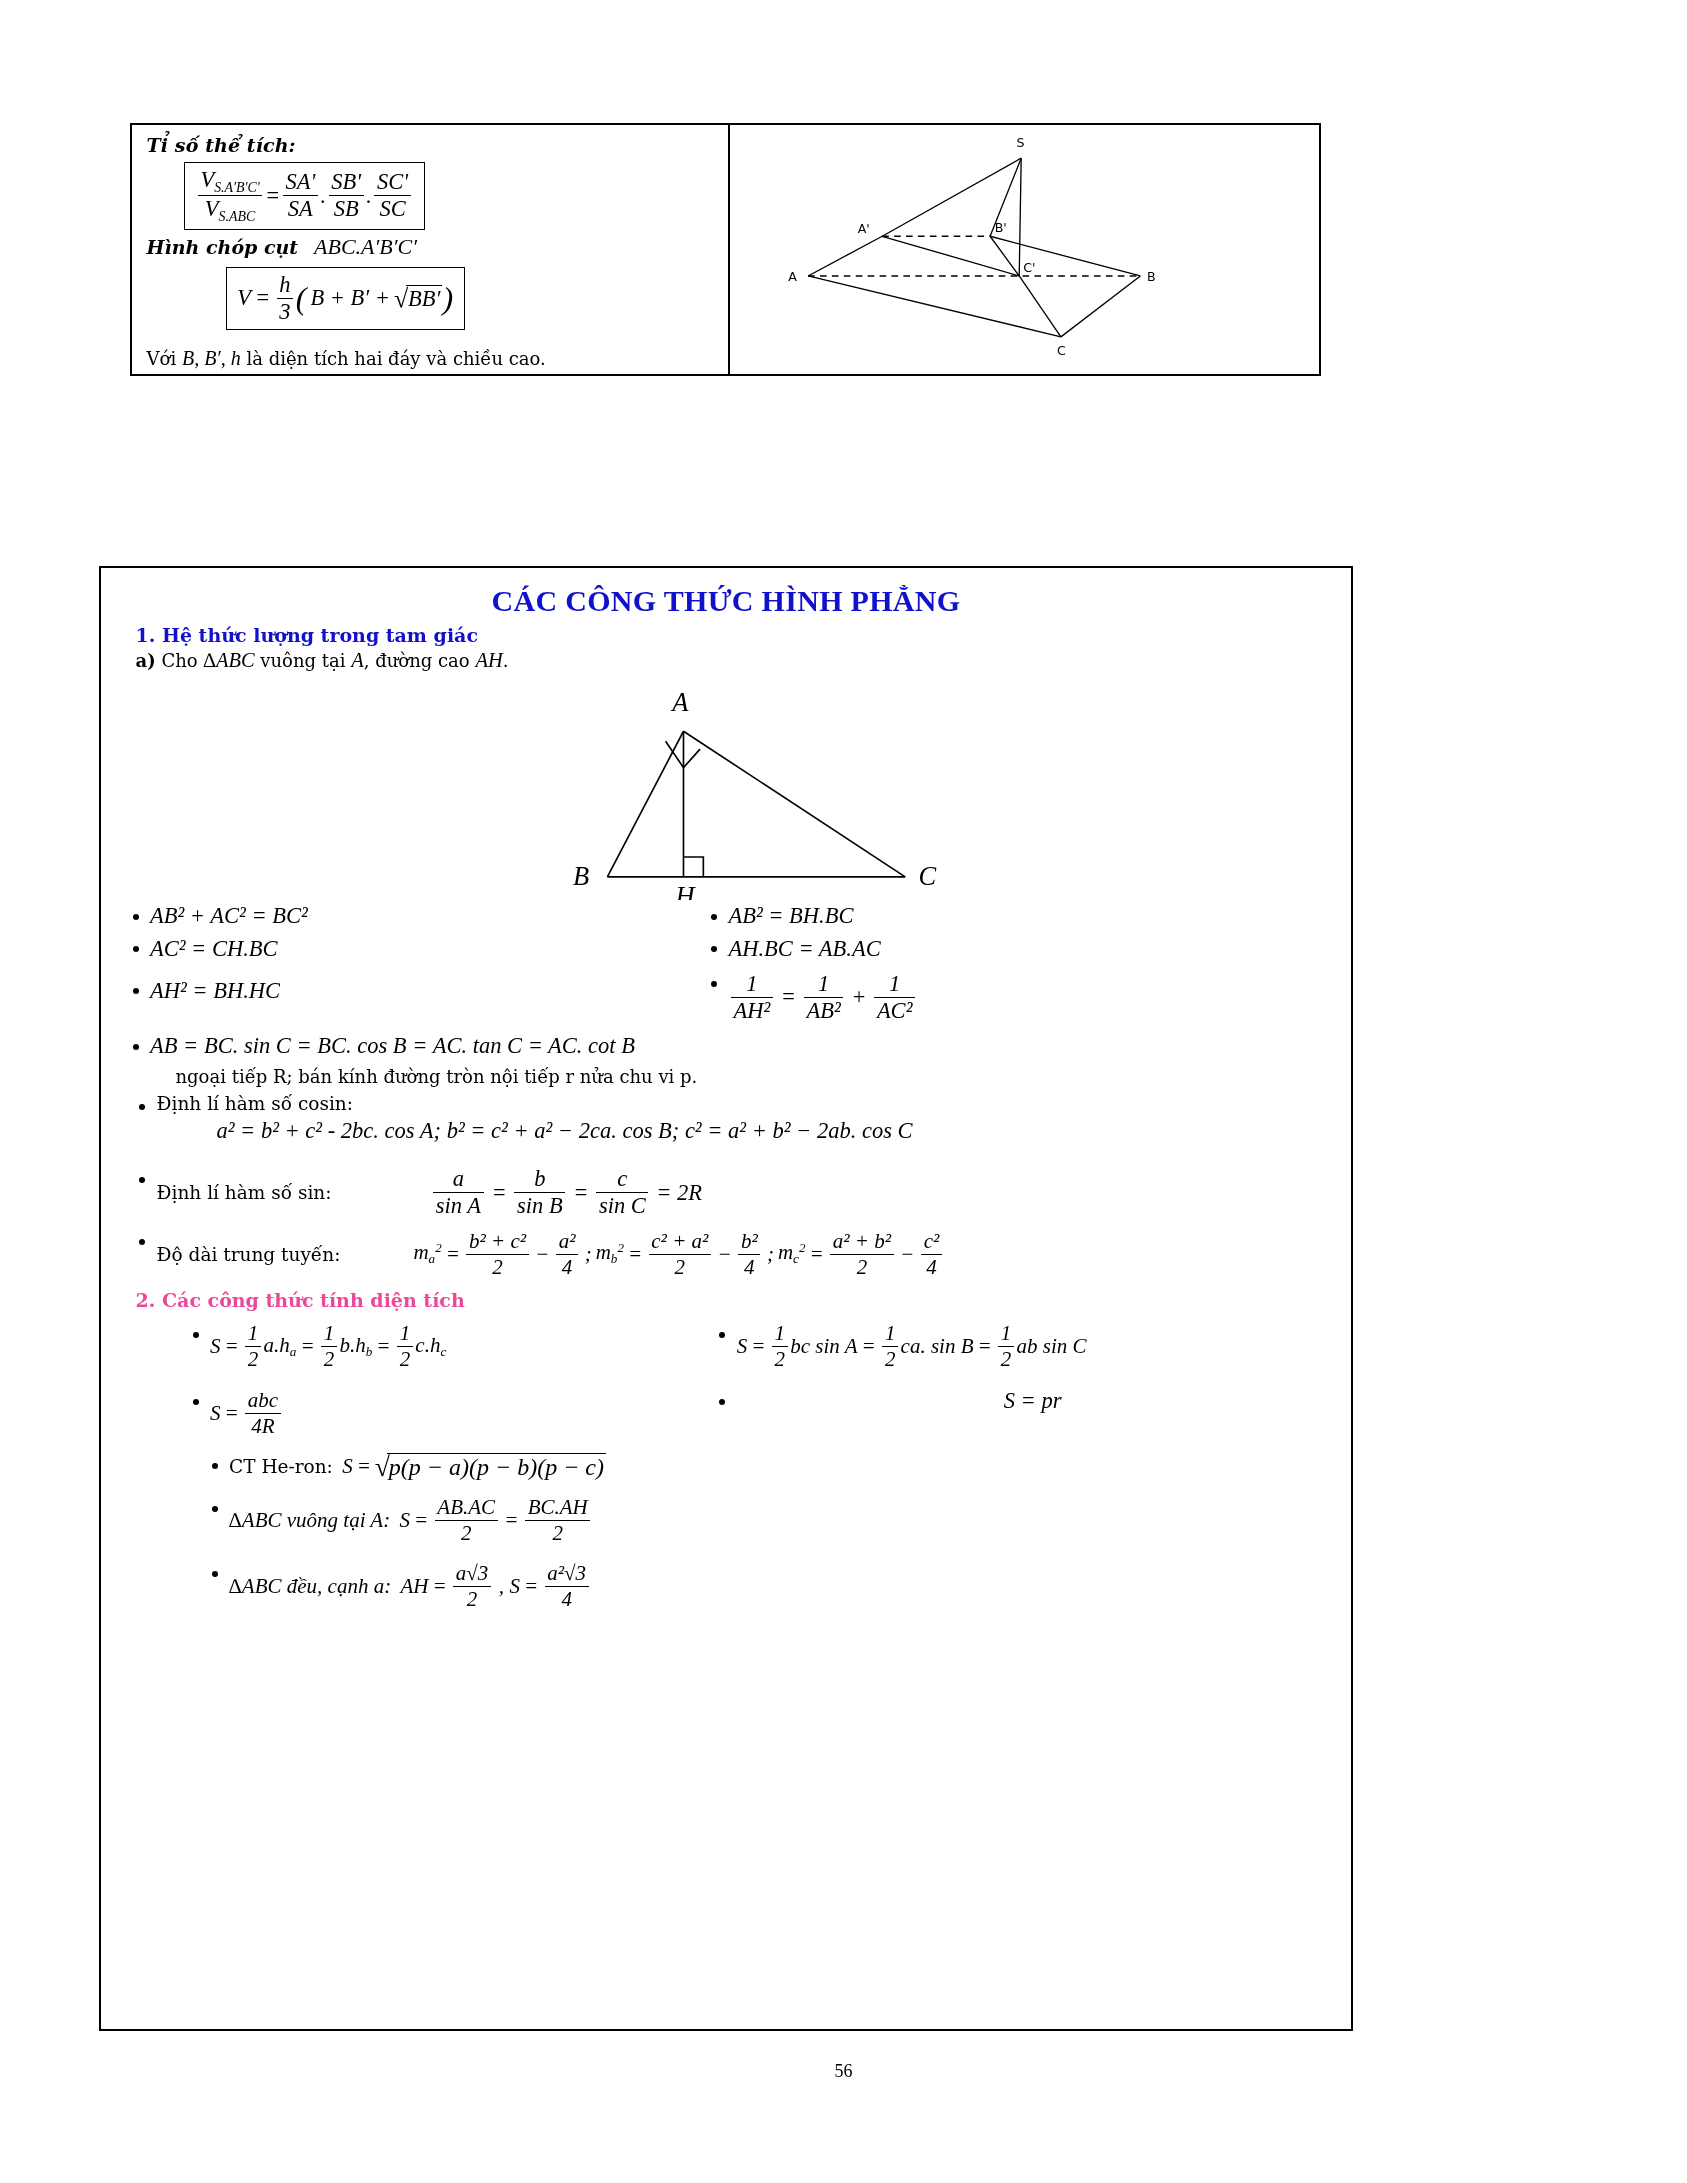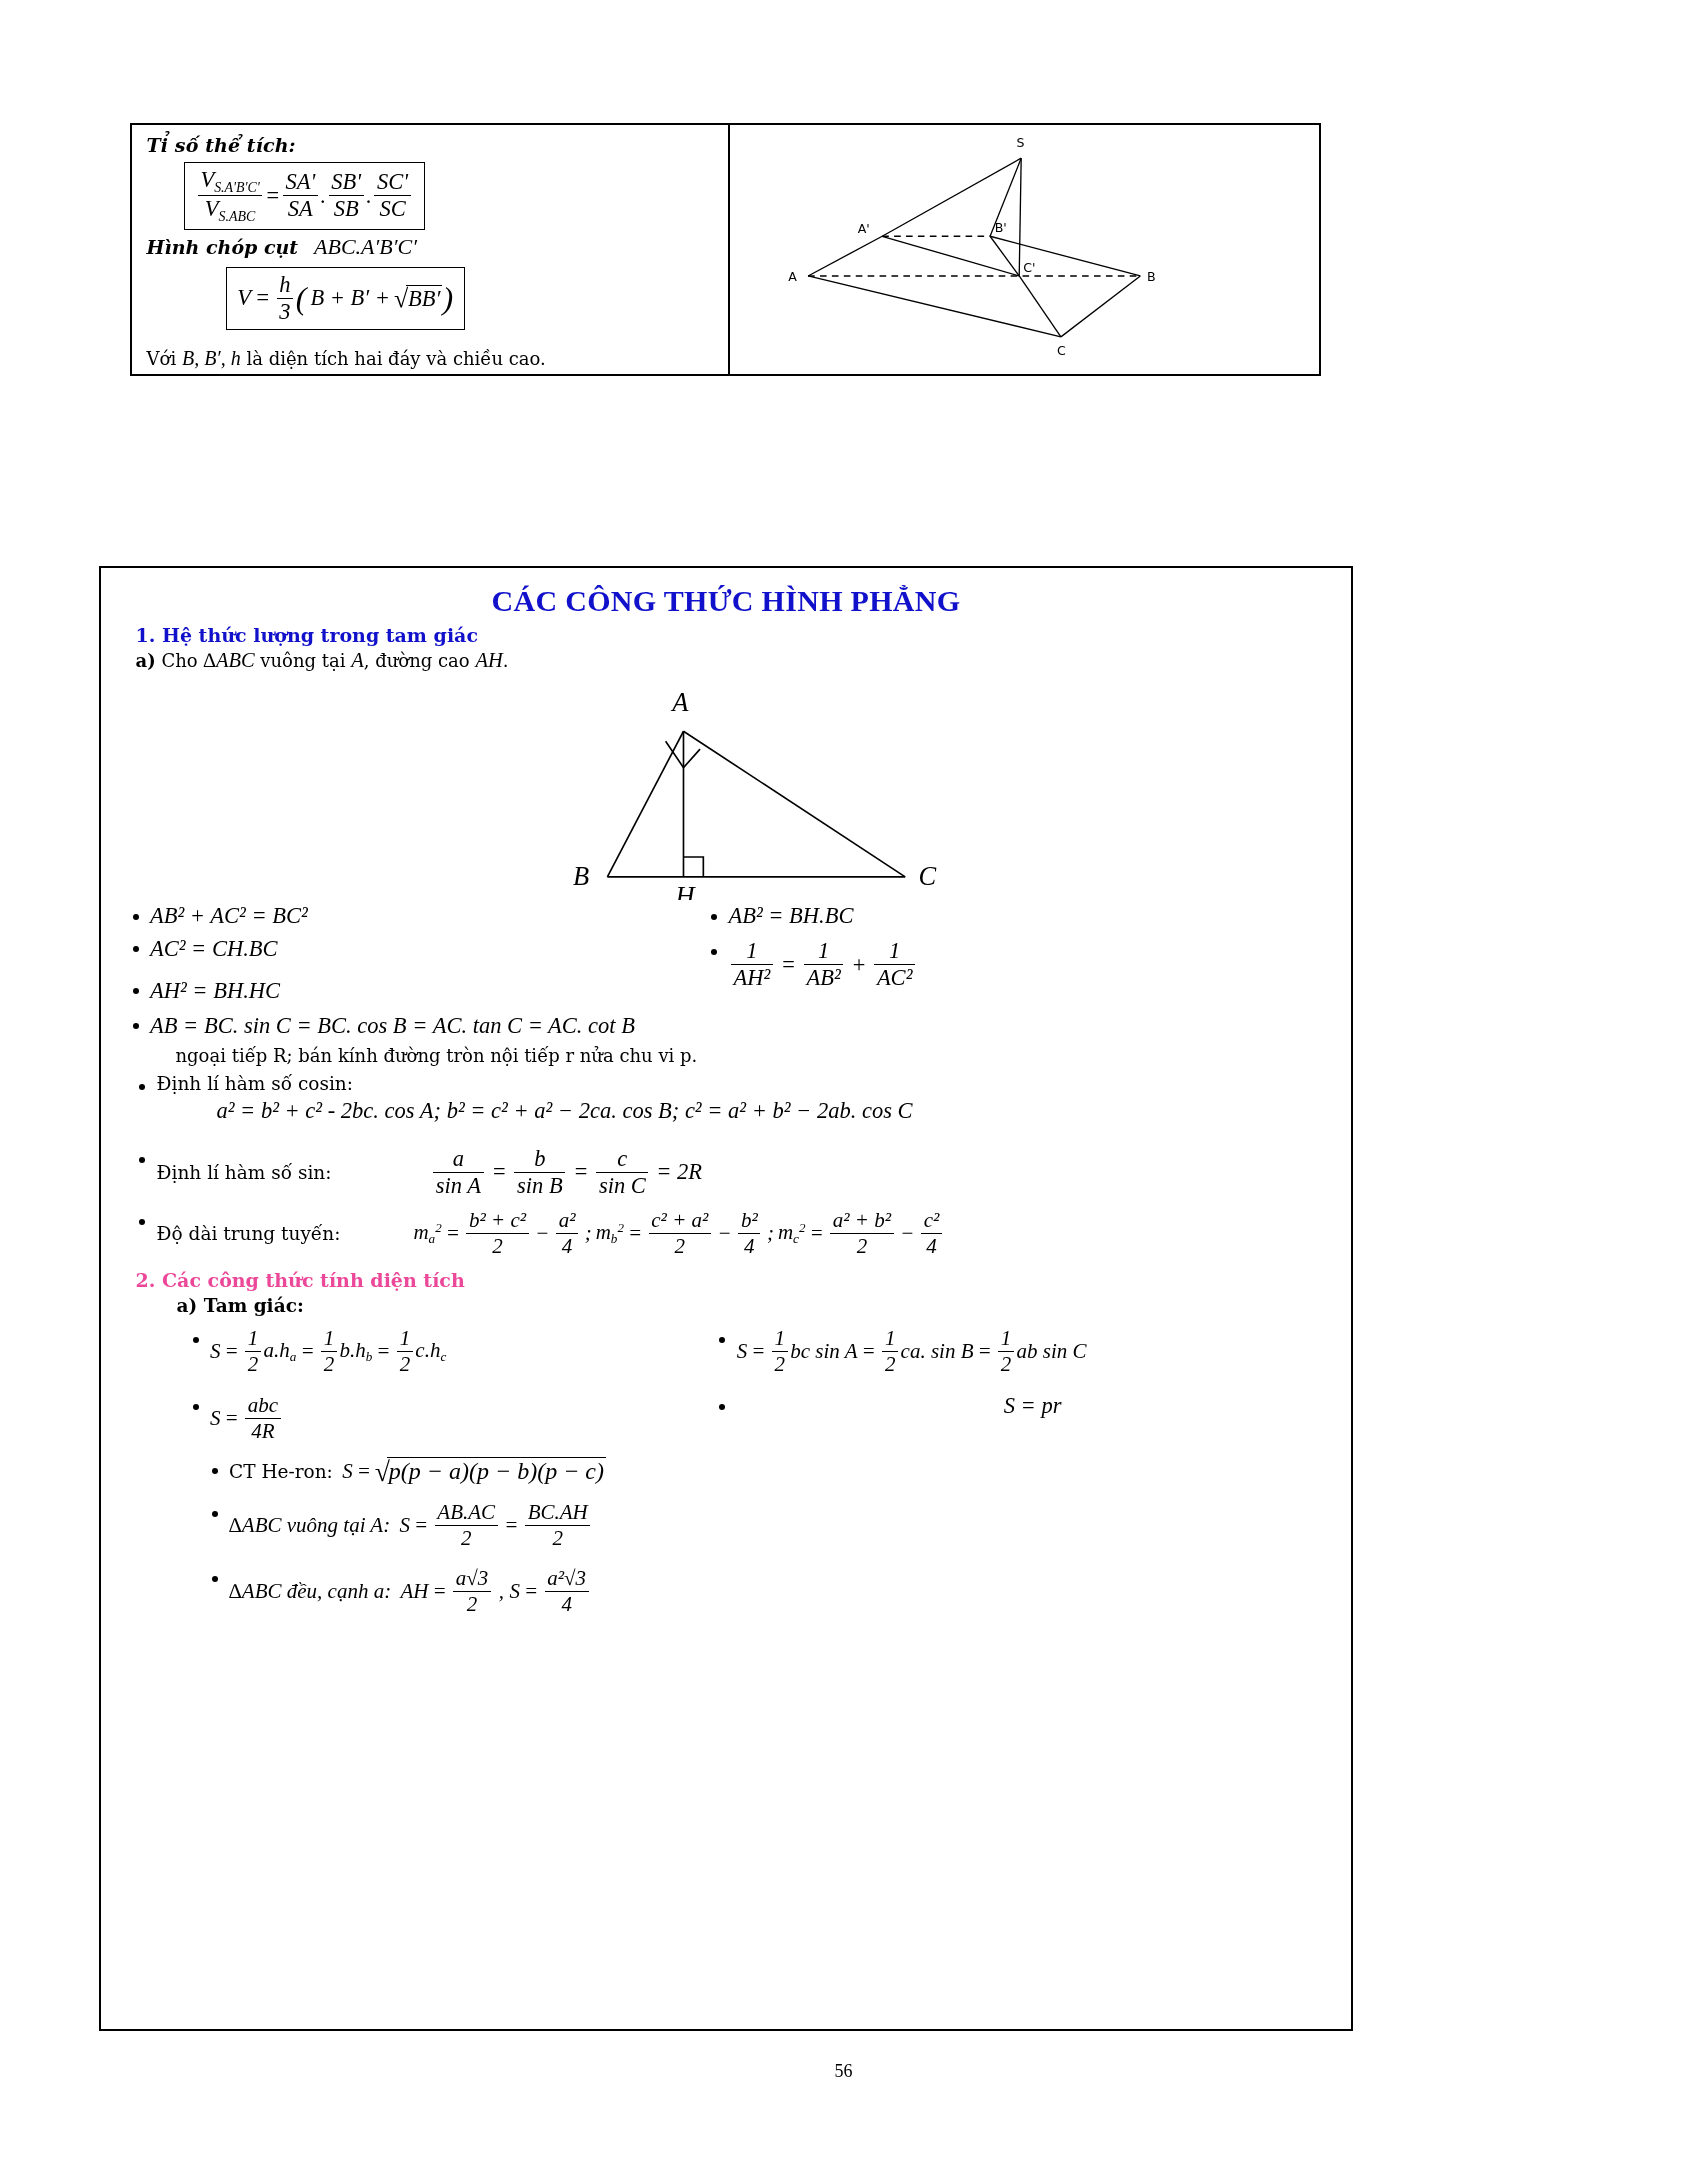--- a/index.html
+++ b/index.html
@@ -348,20 +348,21 @@
         <div style="width:48%;">
           <ul class="bul">
             <li>AB² + AC² = BC²</li>
             <li>AC² = CH.BC</li>
             <li style="margin-top:16px;">AH² = BH.HC</li>
           </ul>
         </div>
         <div style="width:52%;">
           <ul class="bul">
             <li>AB² = BH.BC</li>
+            <li>AH.BC = AB.AC</li>
             <li style="margin-top:9.3px;">
               <span class="flexrow" style="font-size:22.5px;">
                 <span class="frac">
                   <span class="num">1</span>
                   <span class="den">AH²</span>
                 </span>
                 <span style="margin:0 5.3px;">=</span>
                 <span class="frac">
                   <span class="num">1</span>
                   <span class="den">AB²</span>
@@ -452,21 +453,20 @@
               <span class="frac">
                   <span class="num">c²</span>
                   <span class="den">4</span>
                 </span>
             </span>
           </span>
         </li>
       </ul>
 
       <div class="sec-num">2. Các công thức tính diện tích</div>
-      <div class="sub-a">a) Tam giác:</div>
 
       <div class="cols2 indentbox" style="margin-top:4px;">
         <div style="width:46%;">
           <ul class="bul">
             <li>
               <span class="flexrow" style="font-size:21px;">
                 <span>S</span>
                 <span style="margin:0 4px;">=</span>
                 <span class="frac">
                     <span class="num">1</span>

